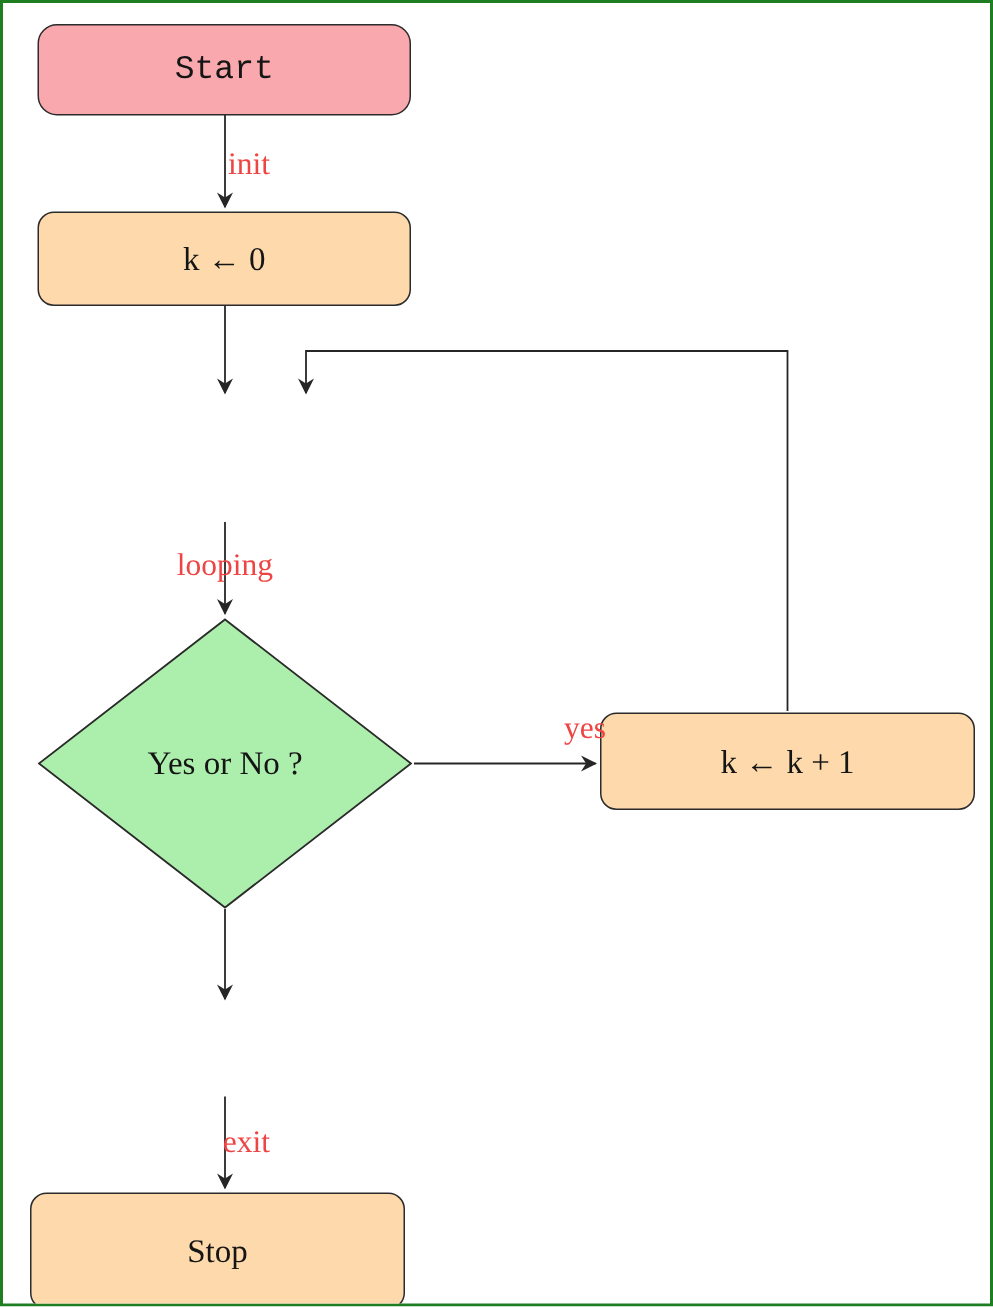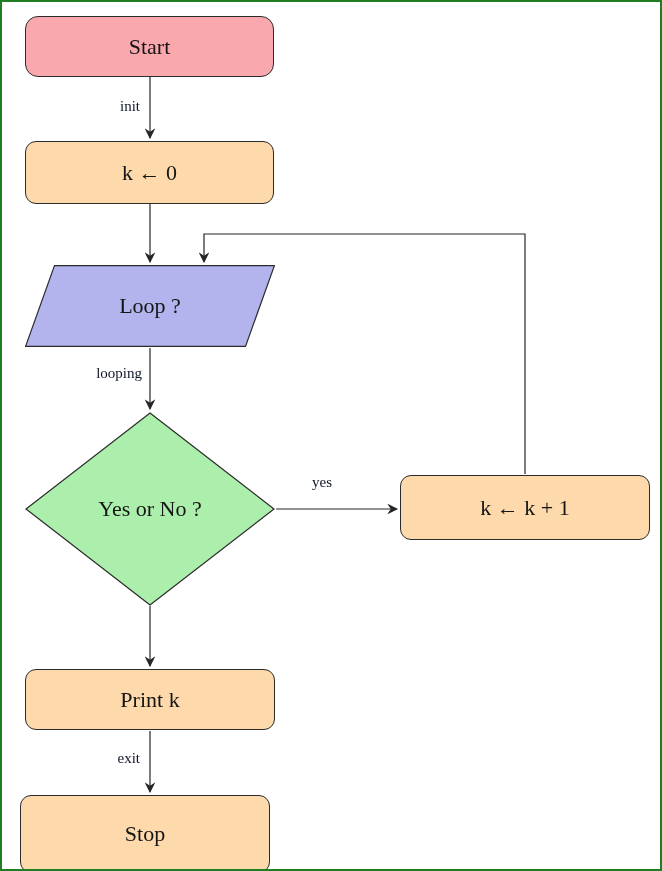--- a/index.html
+++ b/index.html
@@ -13,22 +13,23 @@
     position:absolute;display:flex;align-items:center;justify-content:center;
     font-size:22px;line-height:1;text-align:center;border-radius:11px;
   }
   .rect{border:1px solid #2b2b2b;box-sizing:border-box;}
   .fill-pink{background:#f9a9ae;}
   .fill-orange{background:#fdd9ac;}
   .rounded{border-radius:13px;}
   .shape-node svg{position:absolute;left:0;top:0;width:100%;height:100%;}
   .shape-node span{position:relative;z-index:1;}
   .elabel{
-    position:absolute;font-size:15px;line-height:1.1;color:#0f172a;
+    position:absolute;font-size:21px;line-height:1.1;color:#ef4444;
     white-space:nowrap;
+    margin-left:40px;
   }
   .alignr{text-align:right;}
   .alignc{text-align:center;}
   .edge{stroke:#262626;stroke-width:1.2;fill:none;}
   .shapeline{stroke:#2b2b2b;stroke-width:1.2;}
 </style>
 </head>
 <body>
 
 <div class="canvas">
@@ -41,57 +42,48 @@
     </defs>
     <path class="edge" d="M148,74 L148,136" marker-end="url(#arrow)"></path>
     <path class="edge" d="M148,201 L148,260" marker-end="url(#arrow)"></path>
     <path class="edge" d="M523,472 L523,232 L202,232 L202,260" marker-end="url(#arrow)"></path>
     <path class="edge" d="M148,346 L148,407" marker-end="url(#arrow)"></path>
     <path class="edge" d="M274,507 L395,507" marker-end="url(#arrow)"></path>
     <path class="edge" d="M148,604 L148,664" marker-end="url(#arrow)"></path>
     <path class="edge" d="M148,729 L148,790" marker-end="url(#arrow)"></path>
   </svg>
 
-  <div class="node rect rounded fill-pink" style="left:23px;top:14px;width:249px;height:61px;">
+  <div class="node rect rounded fill-pink" style="left:23px;top:14px;width:249px;height:61px;font-family:Liberation Mono, monospace;">
     <span>Start</span>
   </div>
 
   <div class="node rect fill-orange" style="left:23px;top:139px;width:249px;height:63px;">
     <span>k ← 0</span>
   </div>
 
-  <div class="node shape-node" style="left:23px;top:263px;width:250px;height:82px;">
-    <svg viewBox="0 0 250 82">
-      <polygon class="shapeline" points="29.5,0.6 249.4,0.6 220.5,81.4 0.6,81.4" fill="#b3b3ee"></polygon>
-    </svg>
-    <span>Loop ?</span>
-  </div>
 
   <div class="node shape-node" style="left:23px;top:410px;width:250px;height:194px;">
     <svg viewBox="0 0 250 194">
       <polygon class="shapeline" points="125,1 249,97 125,193 1,97" fill="#aceeac"></polygon>
     </svg>
     <span>Yes or No ?</span>
   </div>
 
   <div class="node rect fill-orange" style="left:398px;top:473px;width:250px;height:65px;">
     <span>k ← k + 1</span>
   </div>
 
-  <div class="node rect fill-orange" style="left:23px;top:667px;width:250px;height:61px;">
-    <span>Print k</span>
-  </div>
 
   <div class="node rect fill-orange" style="left:18px;top:793px;width:250px;height:78px;">
     <span>Stop</span>
   </div>
 
   <div class="elabel alignr" style="left:0;top:96px;width:138px;">init</div>
 
 
   <div class="elabel alignr" style="left:0;top:363px;width:140px;">looping</div>
 
-  <div class="elabel alignc" style="left:284px;top:472px;width:72px;">yes</div>
+  <div class="elabel alignc" style="left:312px;top:472px;width:72px;">yes</div>
 
 
   <div class="elabel alignr" style="left:0;top:748px;width:138px;">exit</div>
 
 </div>
 
 </body></html>

